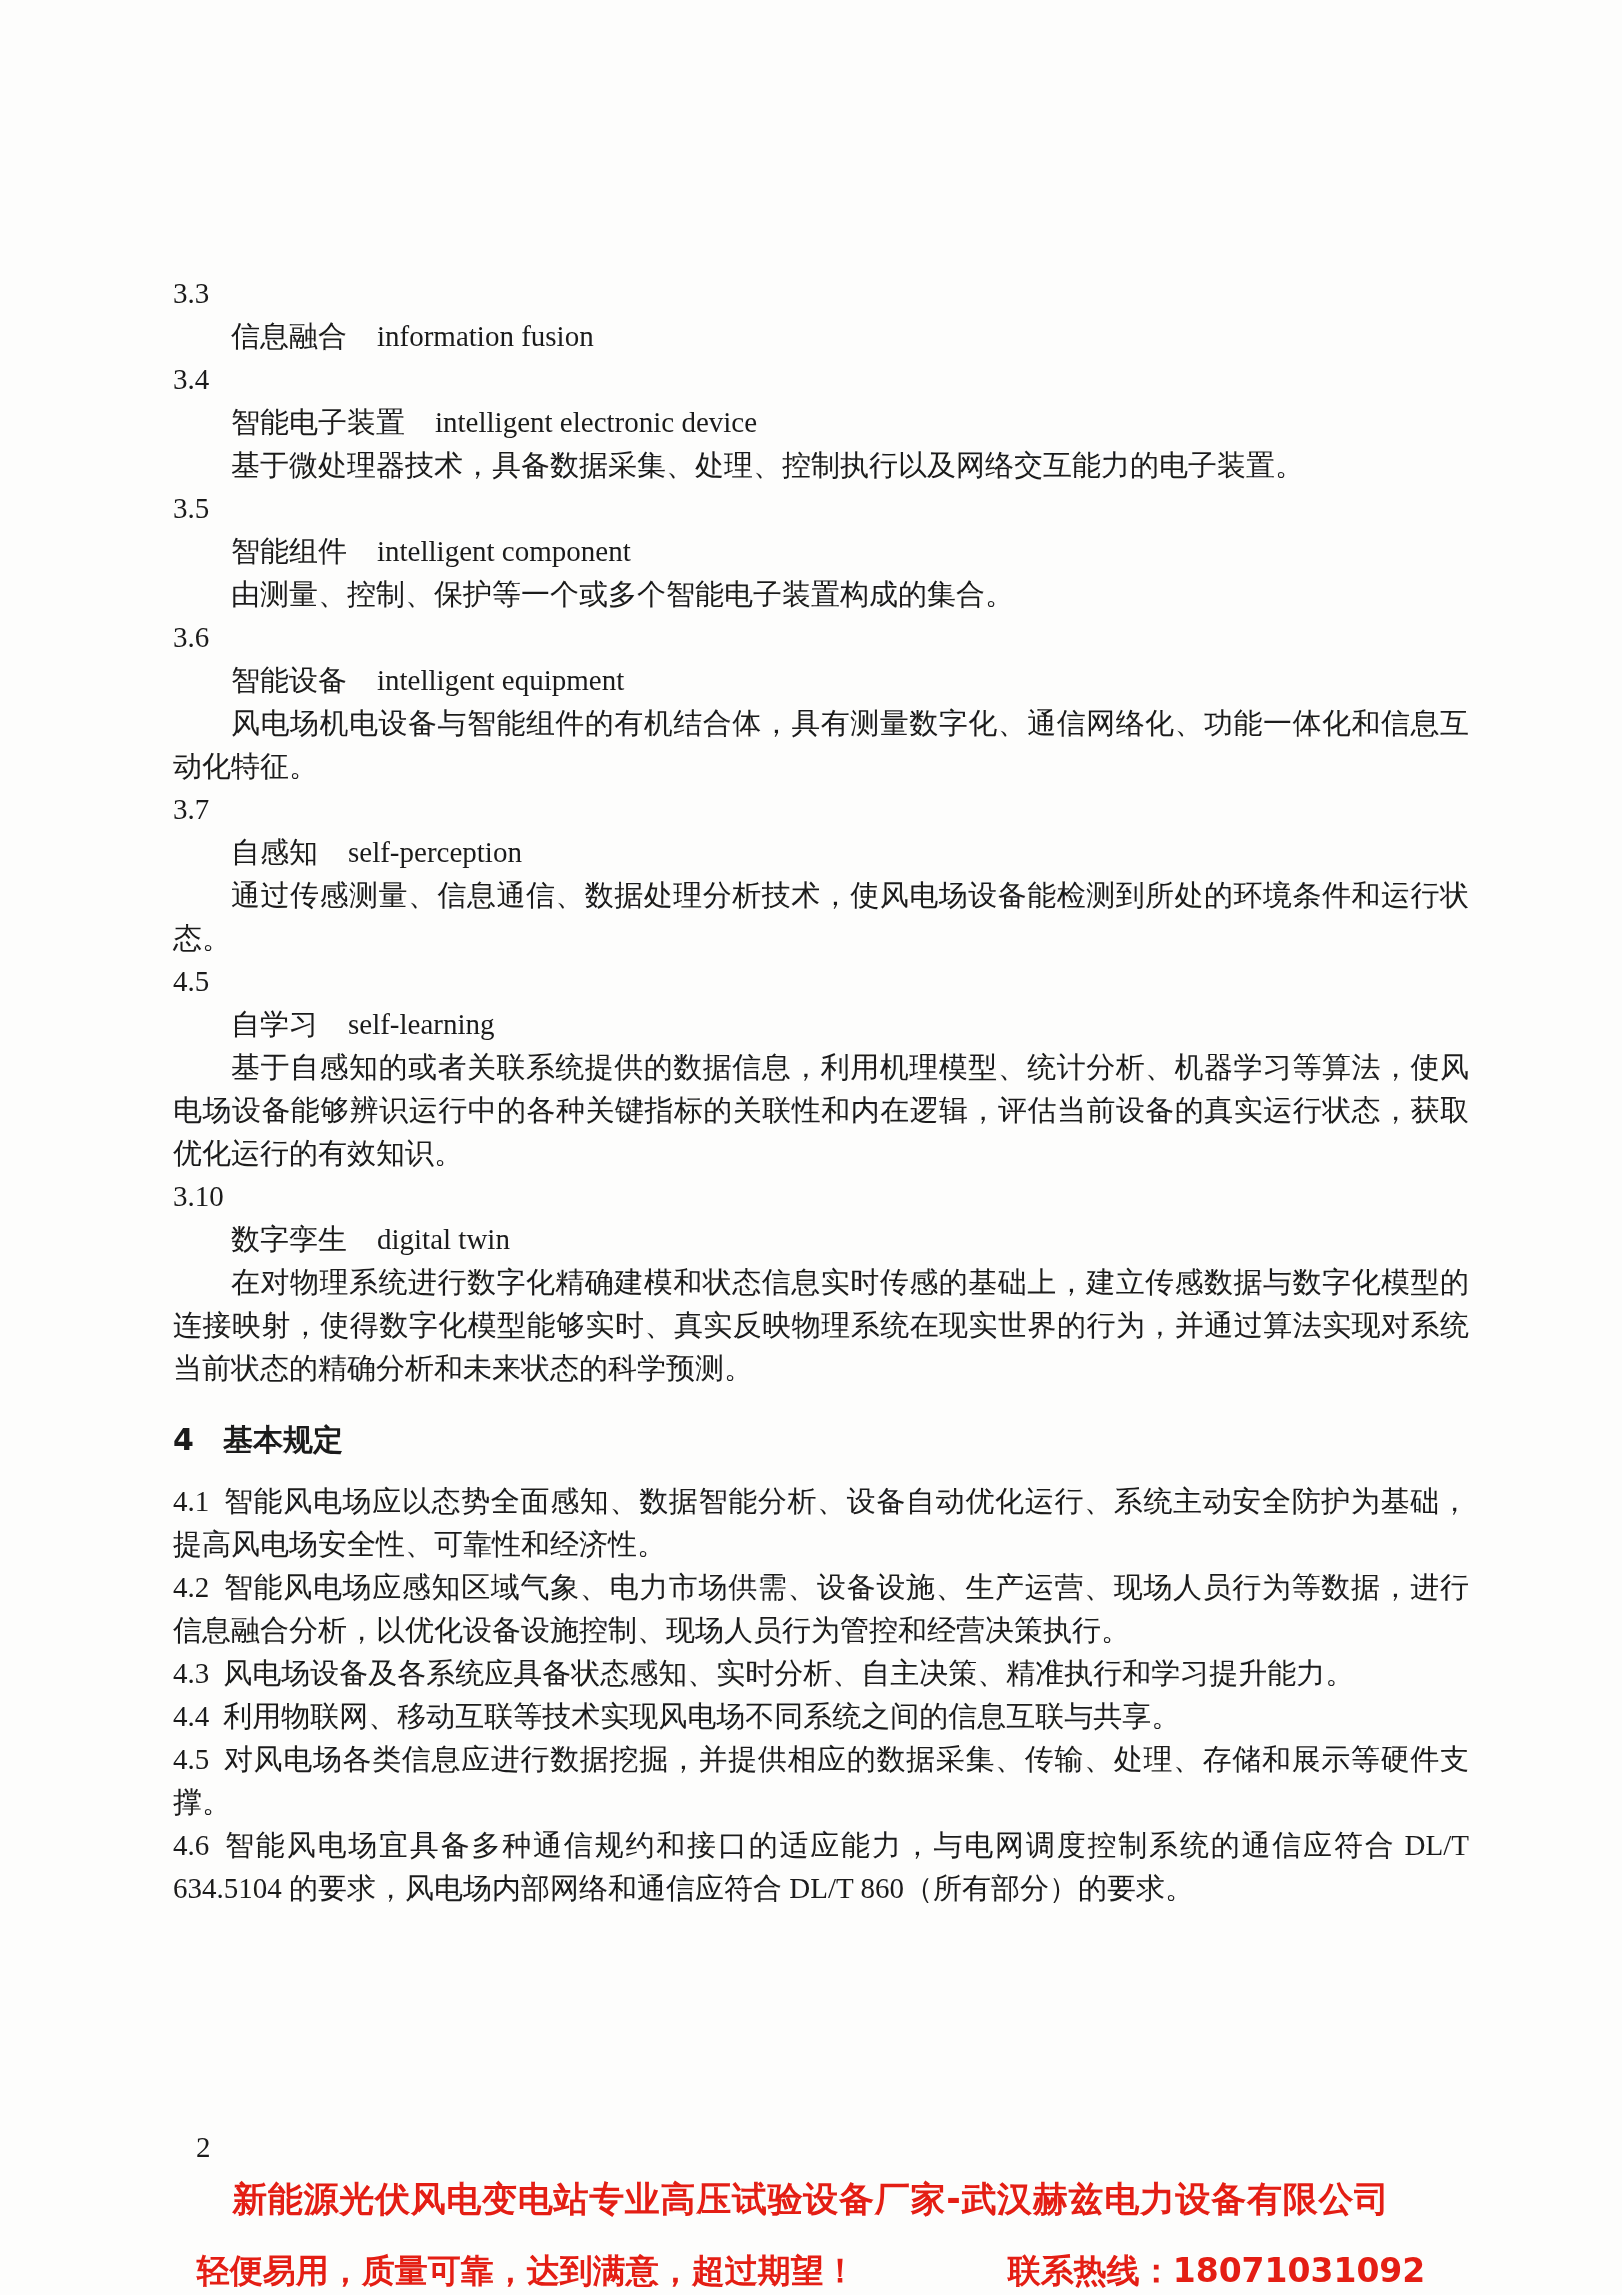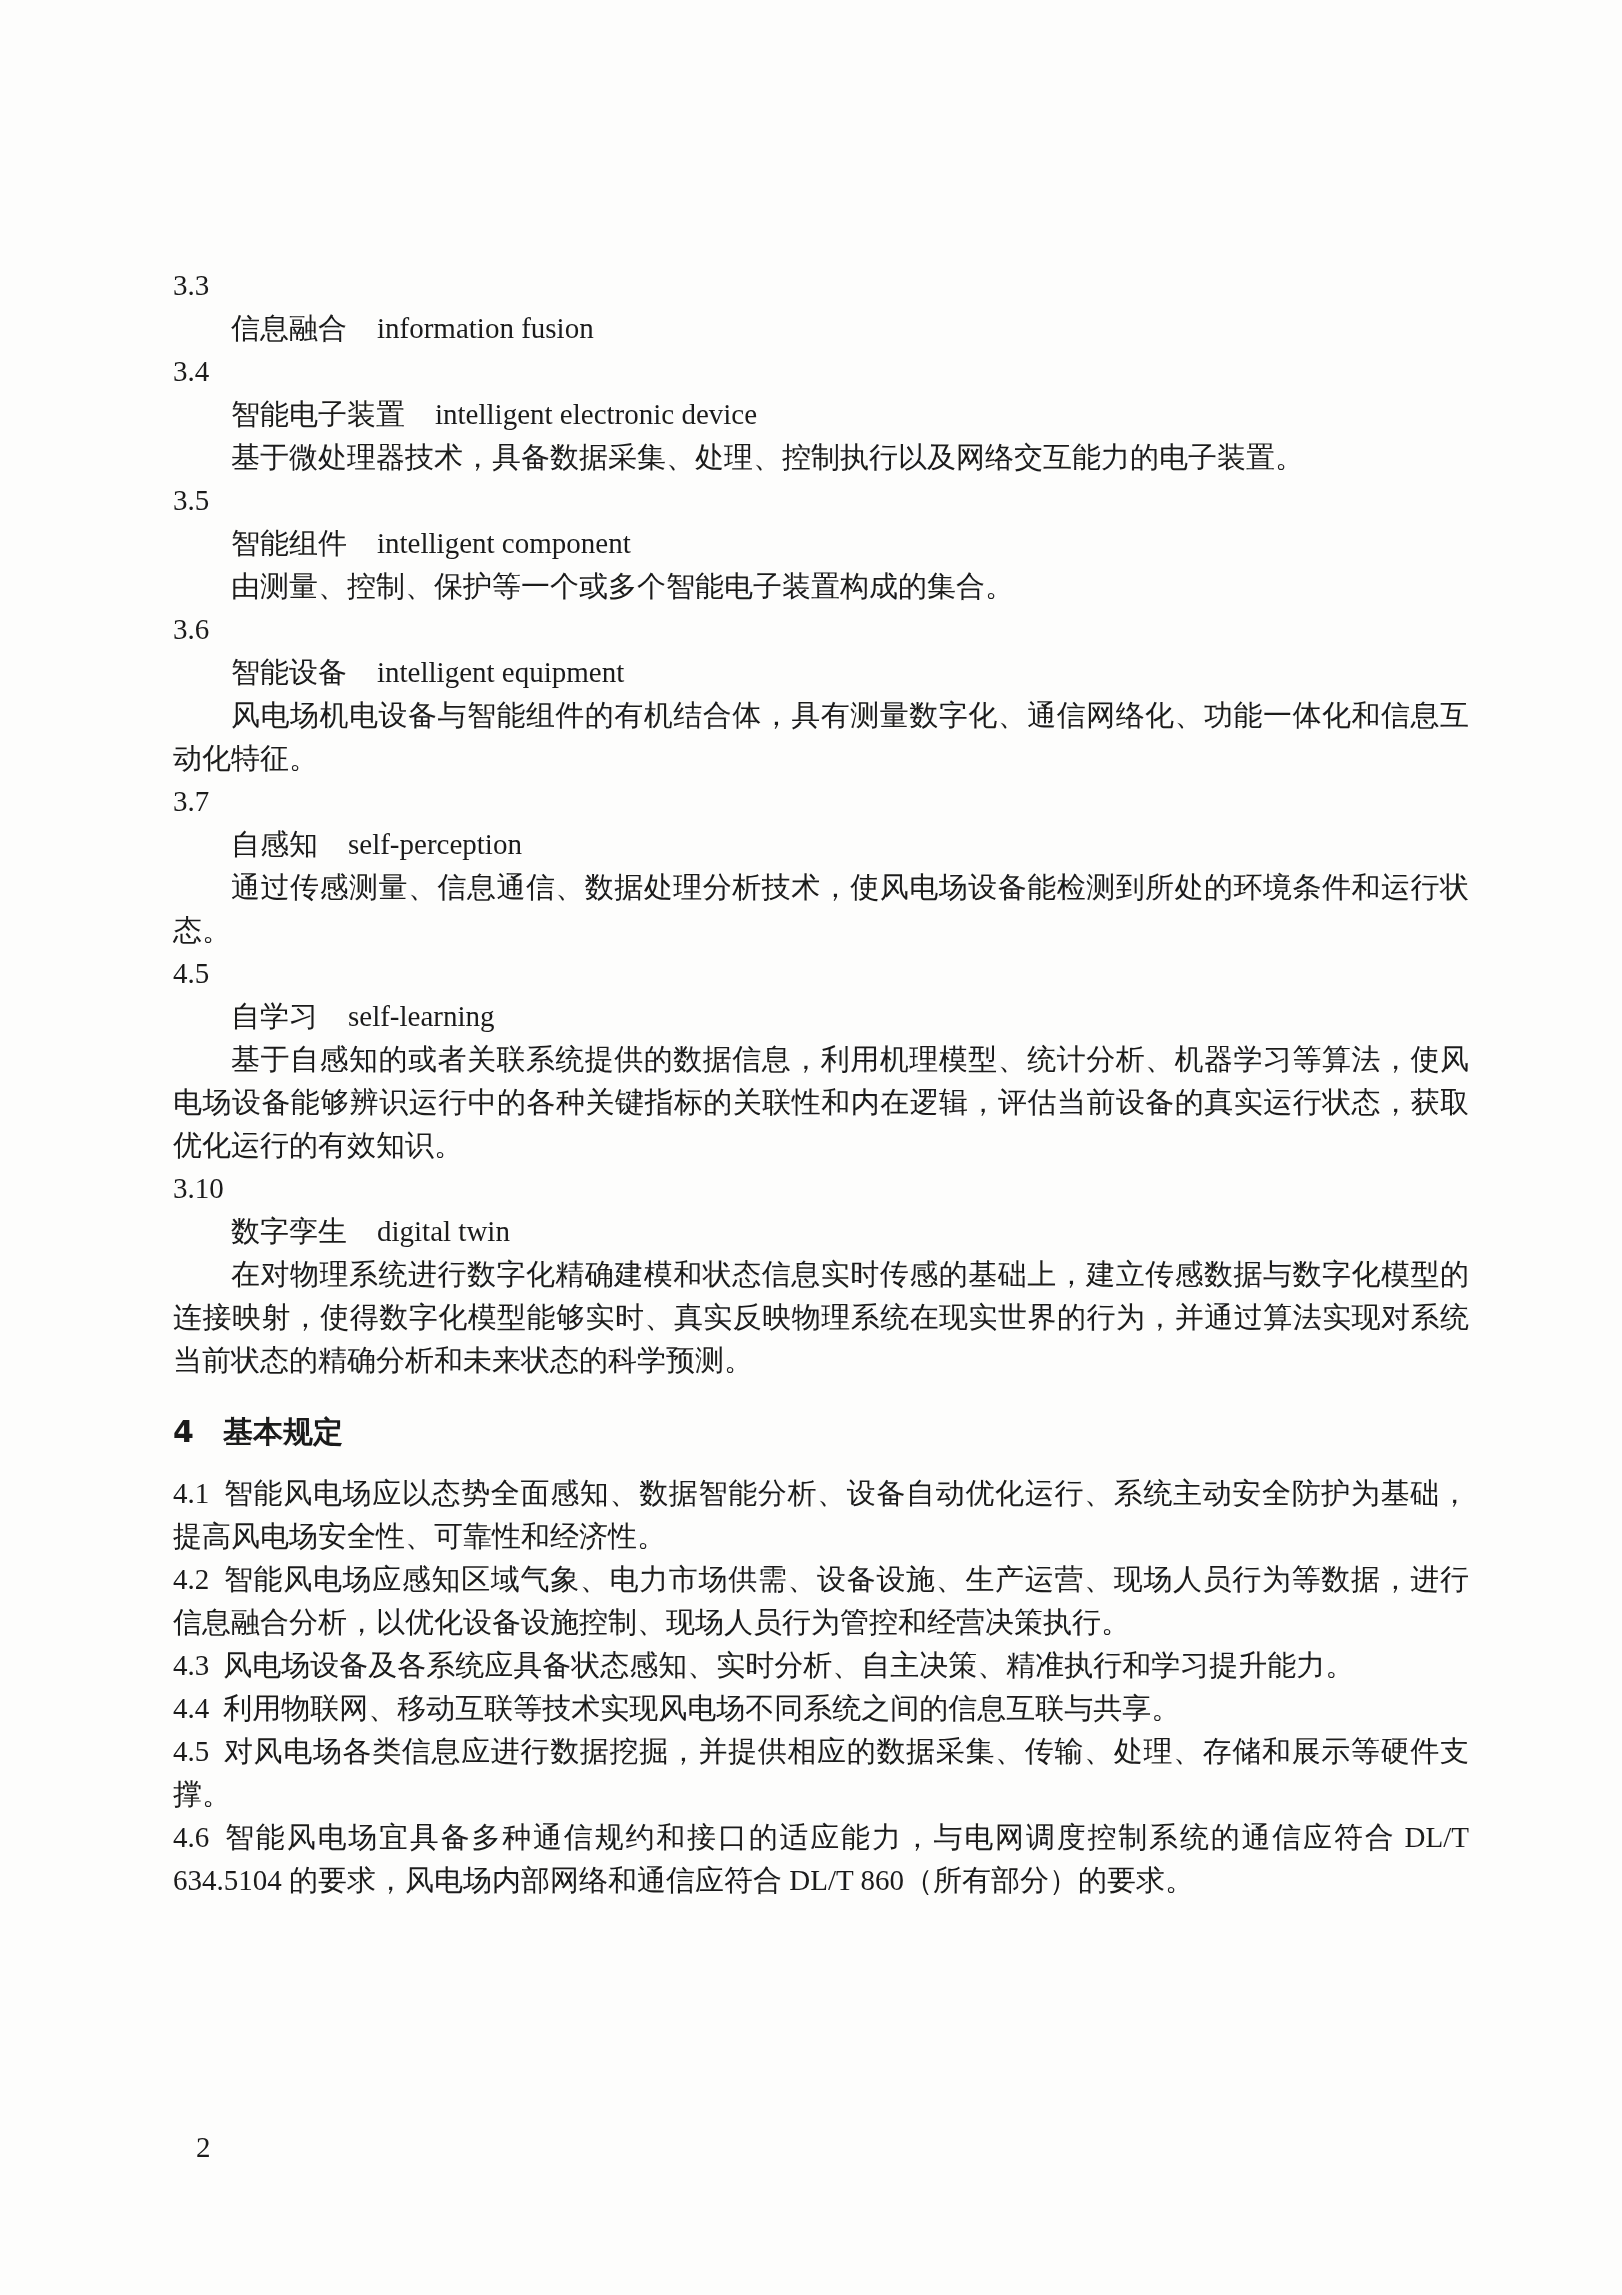--- a/index.html
+++ b/index.html
@@ -14,21 +14,21 @@
     margin: 0 auto;
     background: #fdfdfc;
     overflow: hidden;
     font-family: "Liberation Serif", "DejaVu Serif", serif;
     color: #1b1b1b;
   }
   
   .content {
     position: absolute;
     left: 173px;
-    top: 264px;
+    top: 272px;
     width: 1296px;
     font-size: 29px;
     line-height: 43px;
     text-align: justify;
   }
   .content p, .content h2 {
     margin: 0;
     padding: 0;
   }
   .term-num {
@@ -175,15 +175,22 @@
       <span class="rule-num">4.5</span><span>对风电场各类信息应进行数据挖掘，并提供相应的数据采集、传输、处理、存储和展示等硬件支撑。</span>
     </p>
     <p class="rule">
       <span class="rule-num">4.6</span><span>智能风电场宜具备多种通信规约和接口的适应能力，与电网调度控制系统的通信应符合 DL/T 634.5104 的要求，风电场内部网络和通信应符合 DL/T 860（所有部分）的要求。</span>
     </p>
 
   </main>
 
   <div class="page-number">2</div>
 
+  <footer class="ad" style="color: rgb(228, 30, 20);">
+    <div class="ad-line1">新能源光伏风电变电站专业高压试验设备厂家-武汉赫兹电力设备有限公司</div>
+    <div class="ad-line2">
+      <span>轻便易用，质量可靠，达到满意，超过期望！</span>
+      <span>联系热线：18071031092</span>
+    </div>
+  </footer>
 
 </div>
 
 
 </body></html>

